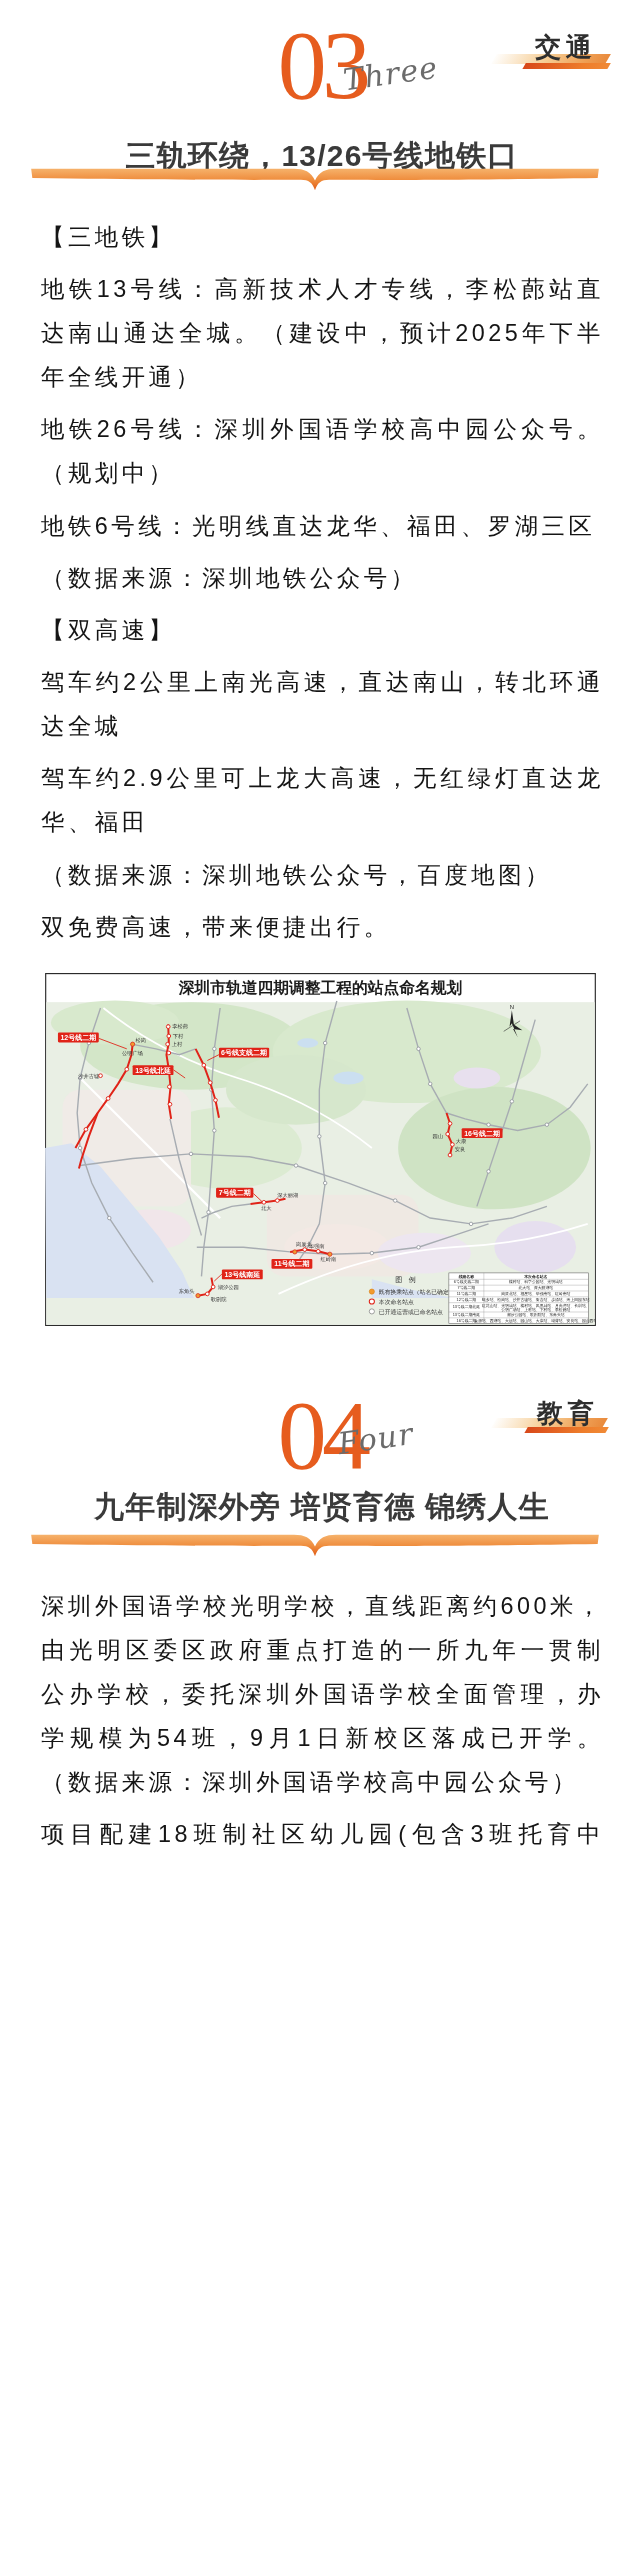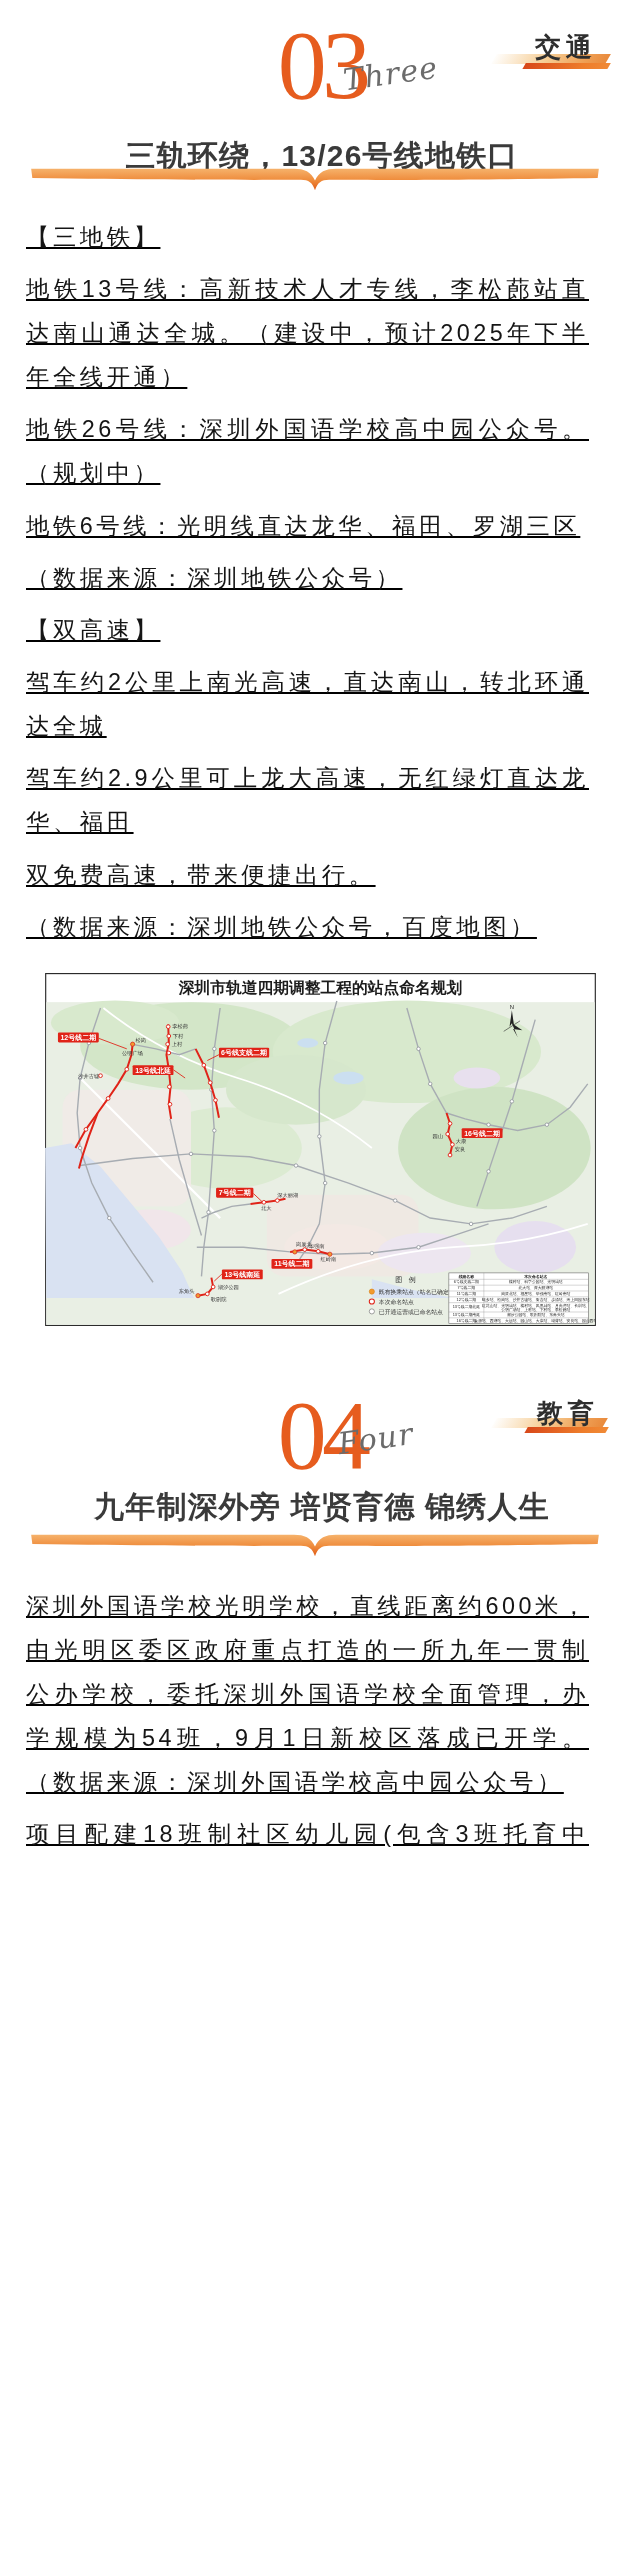--- a/index.html
+++ b/index.html
@@ -13,21 +13,21 @@
               font-size:30px;color:#6b6b6b;transform:rotate(-8deg);letter-spacing:1.2px;}
   .cat-label{position:absolute;font-size:26px;font-weight:600;color:#2e2e2e;letter-spacing:4.7px;}
   .ribbon-stripe{position:absolute;height:10px;transform:skewX(-30deg);
      background:linear-gradient(90deg,rgba(247,222,180,0.05),#F6CE96 45%,#EFA055 80%,#E98A3C);}
   .ribbon-bar{position:absolute;height:6.4px;transform:skewX(-30deg);
      background:linear-gradient(90deg,#D8481A,#EE7D2B 70%,#F08A36);}
   .sec-title{position:absolute;left:0;right:0;text-align:center;
              font-size:30px;font-weight:700;color:#3A3A3A;letter-spacing:1.2px;}
   .divider{position:absolute;left:30px;width:570px;height:27px;}
   
-  .paras{position:absolute;left:26px;width:563px;text-decoration:underline;}
+  .paras{position:absolute;left:41px;width:563px;}
   .paras p{margin:0 0 8.2px 0;font-size:23.4px;line-height:44px;letter-spacing:3.5px;
            color:#151515;text-align:justify;text-justify:inter-ideograph;}
   
   .figure{position:absolute;}
   .map-svg,.photo-svg{display:block;}
   .photo-svg{border-radius:3.5px;}
 </style>
 </head>
 <body>
 
@@ -53,22 +53,22 @@
 
   <div class="paras" style="top:215px;">
       <p>【三地铁】</p>
       <p>地铁13号线：高新技术人才专线，李松蓢站直达南山通达全城。（建设中，预计2025年下半年全线开通）</p>
       <p>地铁26号线：深圳外国语学校高中园公众号。（规划中）</p>
       <p>地铁6号线：光明线直达龙华、福田、罗湖三区</p>
       <p>（数据来源：深圳地铁公众号）</p>
       <p>【双高速】</p>
       <p>驾车约2公里上南光高速，直达南山，转北环通达全城</p>
       <p>驾车约2.9公里可上龙大高速，无红绿灯直达龙华、福田</p>
+      <p>（数据来源：深圳地铁公众号，百度地图）</p>
       <p>双免费高速，带来便捷出行。</p>
-      <p>（数据来源：深圳地铁公众号，百度地图）</p>
     </div>
 
   <div class="figure" style="left:45px;top:973px;">
     <svg class="map-svg" width="551" height="353" viewBox="0 0 944 605">
       <rect x="1" y="1" width="942" height="603" fill="#ffffff" stroke="#2b2b2b" stroke-width="2"></rect>
       <text x="472" y="34" text-anchor="middle" font-size="27" font-weight="bold" fill="#1c1c1c">深圳市轨道四期调整工程的站点命名规划</text>
 
       <g>
         <rect x="2" y="50" width="940" height="553" fill="#E9EFE4"></rect>
         <ellipse cx="250" cy="125" rx="190" ry="75" fill="#D3E6C8"></ellipse>

